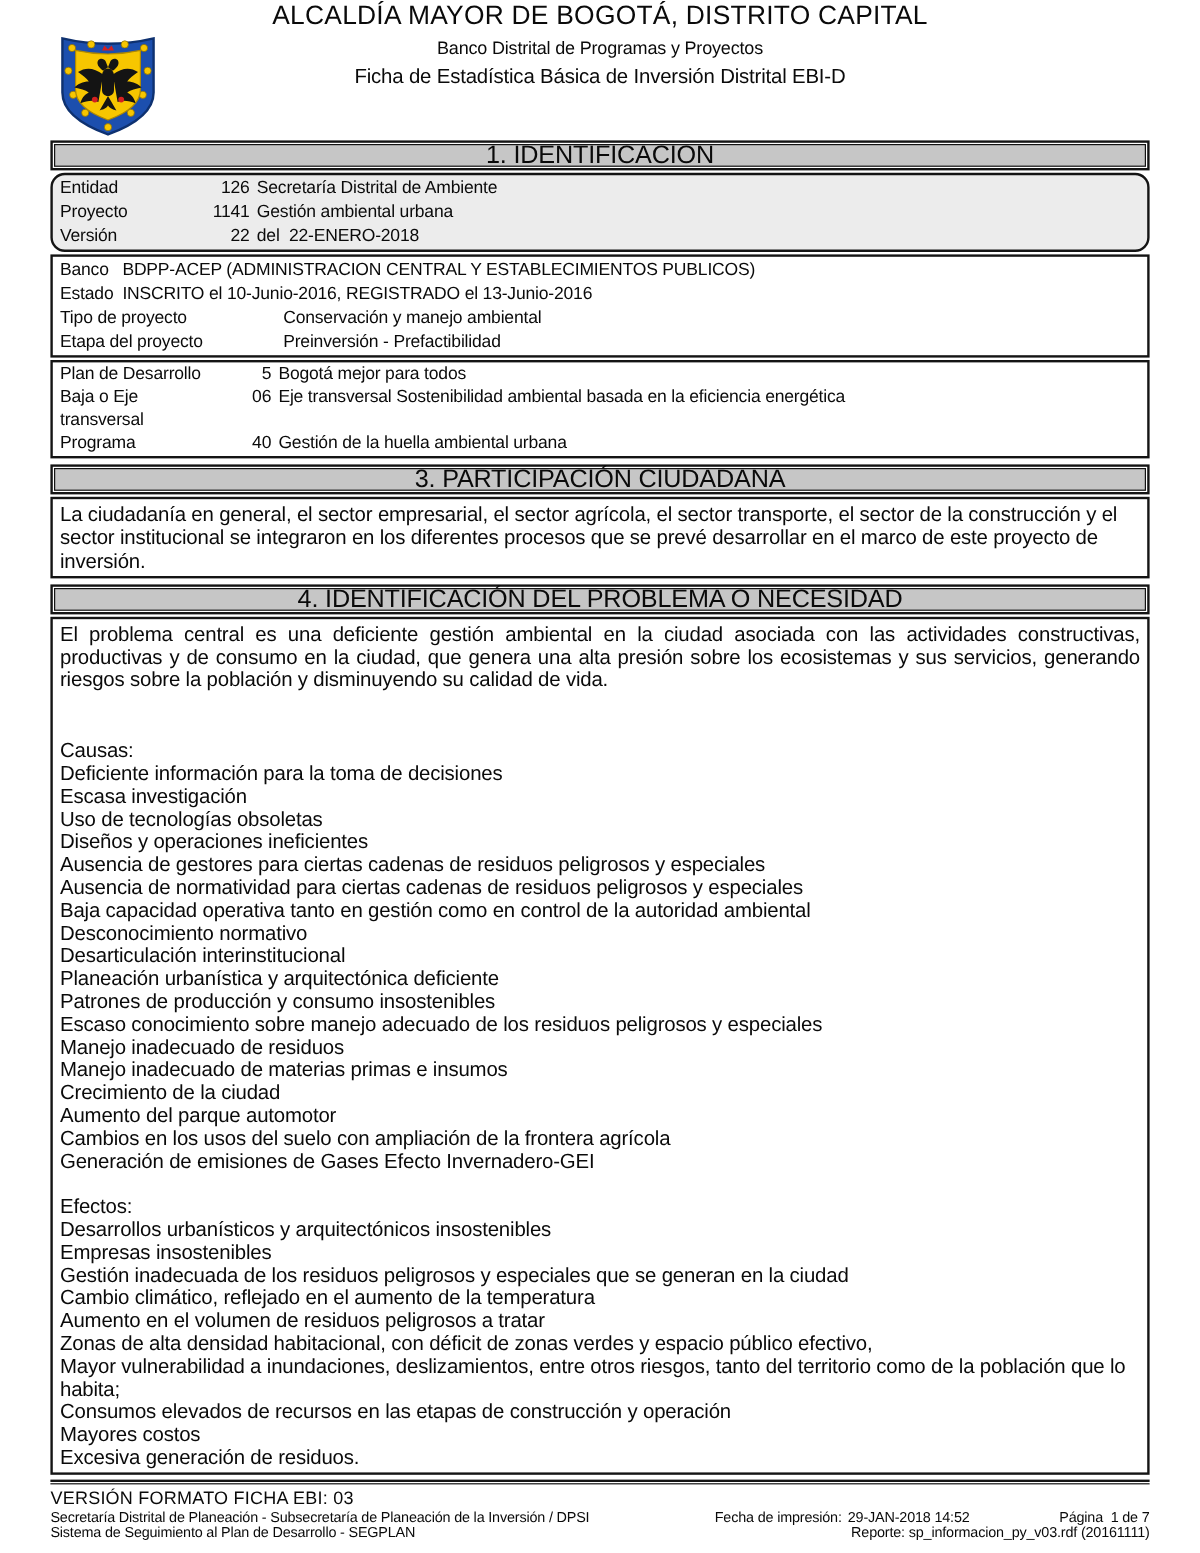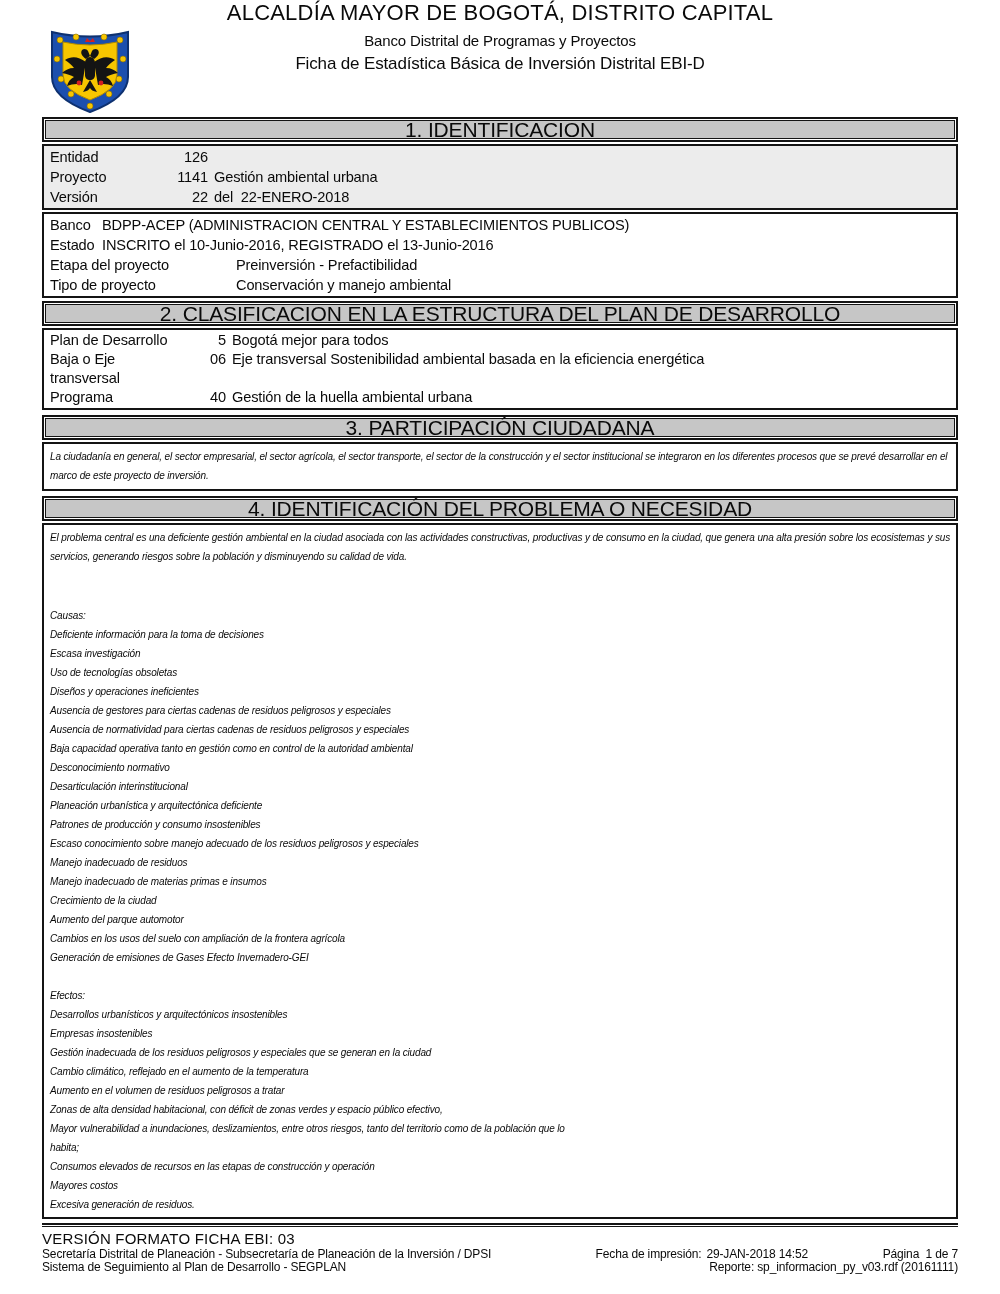--- a/index.html
+++ b/index.html
@@ -16,31 +16,31 @@
   .t1{font-size:22px;letter-spacing:0.2px;}
   .t2{font-size:15px;margin-top:6px;}
   .t3{font-size:17px;margin-top:5px;}
   
   .bar-outer{border:2px solid #141414;padding:1px;background:#ffffff;}
   .bar-inner{background:#c6c6c6;border:1px solid #141414;text-align:center;
              font-size:21px;line-height:15px;padding:1px 0;}
   .mt3{margin-top:3px;} .mt5{margin-top:5px;}
   
   .box{border:2px solid #141414;background:#ffffff;margin-top:2px;padding:1px 0;}
-  .box.gray{background:#ececec;}
+  .box.gray{background:#ececec;border-radius:12px;}
   .row{display:flex;padding:0 6px;font-size:14.6px;line-height:20px;align-items:flex-start;}
   .row .lbl{flex:none;}
   .row .num{flex:none;text-align:right;white-space:pre;}
   .row .txt{flex:1;padding-left:6px;white-space:pre-wrap;}
   .w1{width:112px;} .n1{width:46px;}
   .wb{width:46px;} .wt{width:180px;}
   .w2{width:150px;line-height:19px;} .n2{width:26px;line-height:19px;}
   .w2b{width:108px;line-height:19px;} .n2b{width:68px;line-height:19px;}
   .r19 .txt{line-height:19px;}
-  .para{padding:2px 6px;font-size:10px;line-height:19.3px;font-style:italic;}
+  .para{padding:2px 6px;font-size:17px;line-height:19.3px;}
   .para.justify{text-align:justify;line-height:19px;}
   .lines{white-space:pre-wrap;padding-top:0;line-height:19px;}
   
   .end-rule{margin-top:4px;height:0;border-top:2px solid #141414;border-bottom:1px solid #141414;padding-top:1px;}
   .version-line{margin-top:3px;font-size:15px;letter-spacing:0.2px;}
   .f-row{display:flex;margin-top:2px;font-size:12px;line-height:11px;align-items:baseline;}
   .f-left{flex:1;}
   .f-fecha-label{white-space:pre;}
   .f-fecha-value{margin-left:5px;white-space:pre;text-align:right;}
   .f-pagina{width:150px;text-align:right;white-space:pre;}
@@ -94,20 +94,21 @@
   </header>
 
   <div class="bar-outer">
     <div class="bar-inner">1. IDENTIFICACION</div>
   </div>
 
   <div class="box gray">
     <div class="row">
       <span class="lbl w1">Entidad</span>
       <span class="num n1">126</span>
+      <span class="txt">Secretaría Distrital de Ambiente</span>
     </div>
     <div class="row">
       <span class="lbl w1">Proyecto</span>
       <span class="num n1">1141</span>
       <span class="txt">Gestión ambiental urbana</span>
     </div>
     <div class="row">
       <span class="lbl w1">Versión</span>
       <span class="num n1">22</span>
       <span class="txt">del  22-ENERO-2018</span>
@@ -117,32 +118,29 @@
   <div class="box mt3">
     <div class="row">
       <span class="lbl wb">Banco</span>
       <span class="txt">BDPP-ACEP (ADMINISTRACION CENTRAL Y ESTABLECIMIENTOS PUBLICOS)</span>
     </div>
     <div class="row">
       <span class="lbl wb">Estado</span>
       <span class="txt">INSCRITO el 10-Junio-2016, REGISTRADO el 13-Junio-2016</span>
     </div>
     <div class="row">
+      <span class="lbl wt">Tipo de proyecto</span>
+      <span class="txt">Conservación y manejo ambiental</span>
+    </div>
+    <div class="row">
       <span class="lbl wt">Etapa del proyecto</span>
       <span class="txt">Preinversión - Prefactibilidad</span>
     </div>
-    <div class="row">
-      <span class="lbl wt">Tipo de proyecto</span>
-      <span class="txt">Conservación y manejo ambiental</span>
-    </div>
-  </div>
-
-  <div class="bar-outer mt3">
-    <div class="bar-inner">2. CLASIFICACION EN LA ESTRUCTURA DEL PLAN DE DESARROLLO</div>
-  </div>
+  </div>
+
 
   <div class="box">
     <div class="row r19">
       <span class="lbl w2">Plan de Desarrollo</span>
       <span class="num n2">5</span>
       <span class="txt">Bogotá mejor para todos</span>
     </div>
     <div class="row r19">
       <span class="lbl w2b">Baja o Eje transversal</span>
       <span class="num n2b">06</span>

